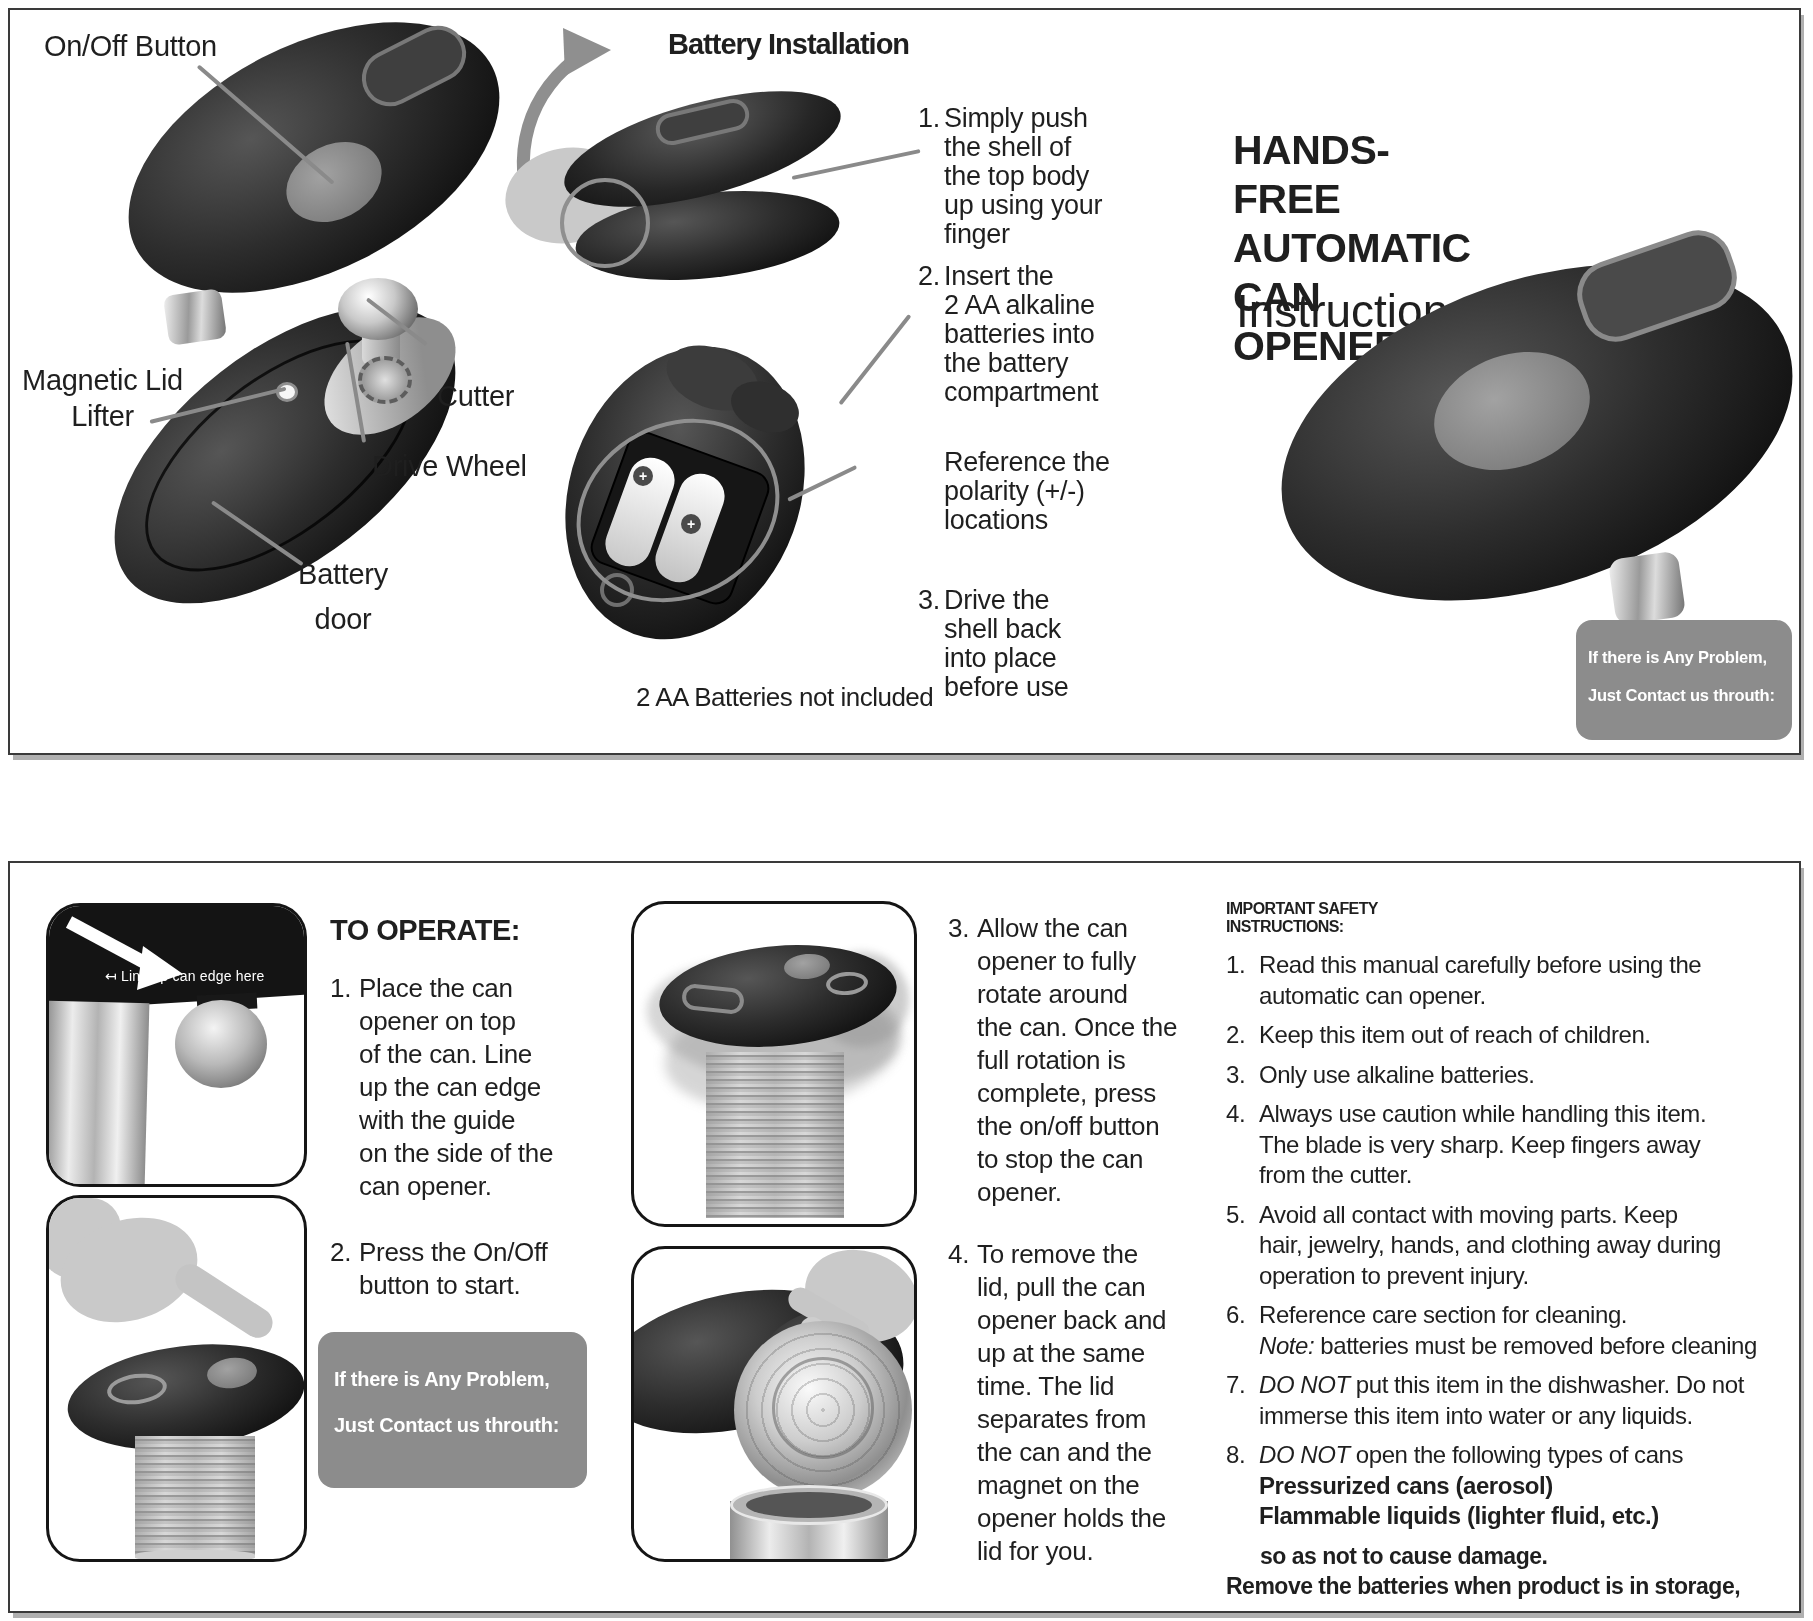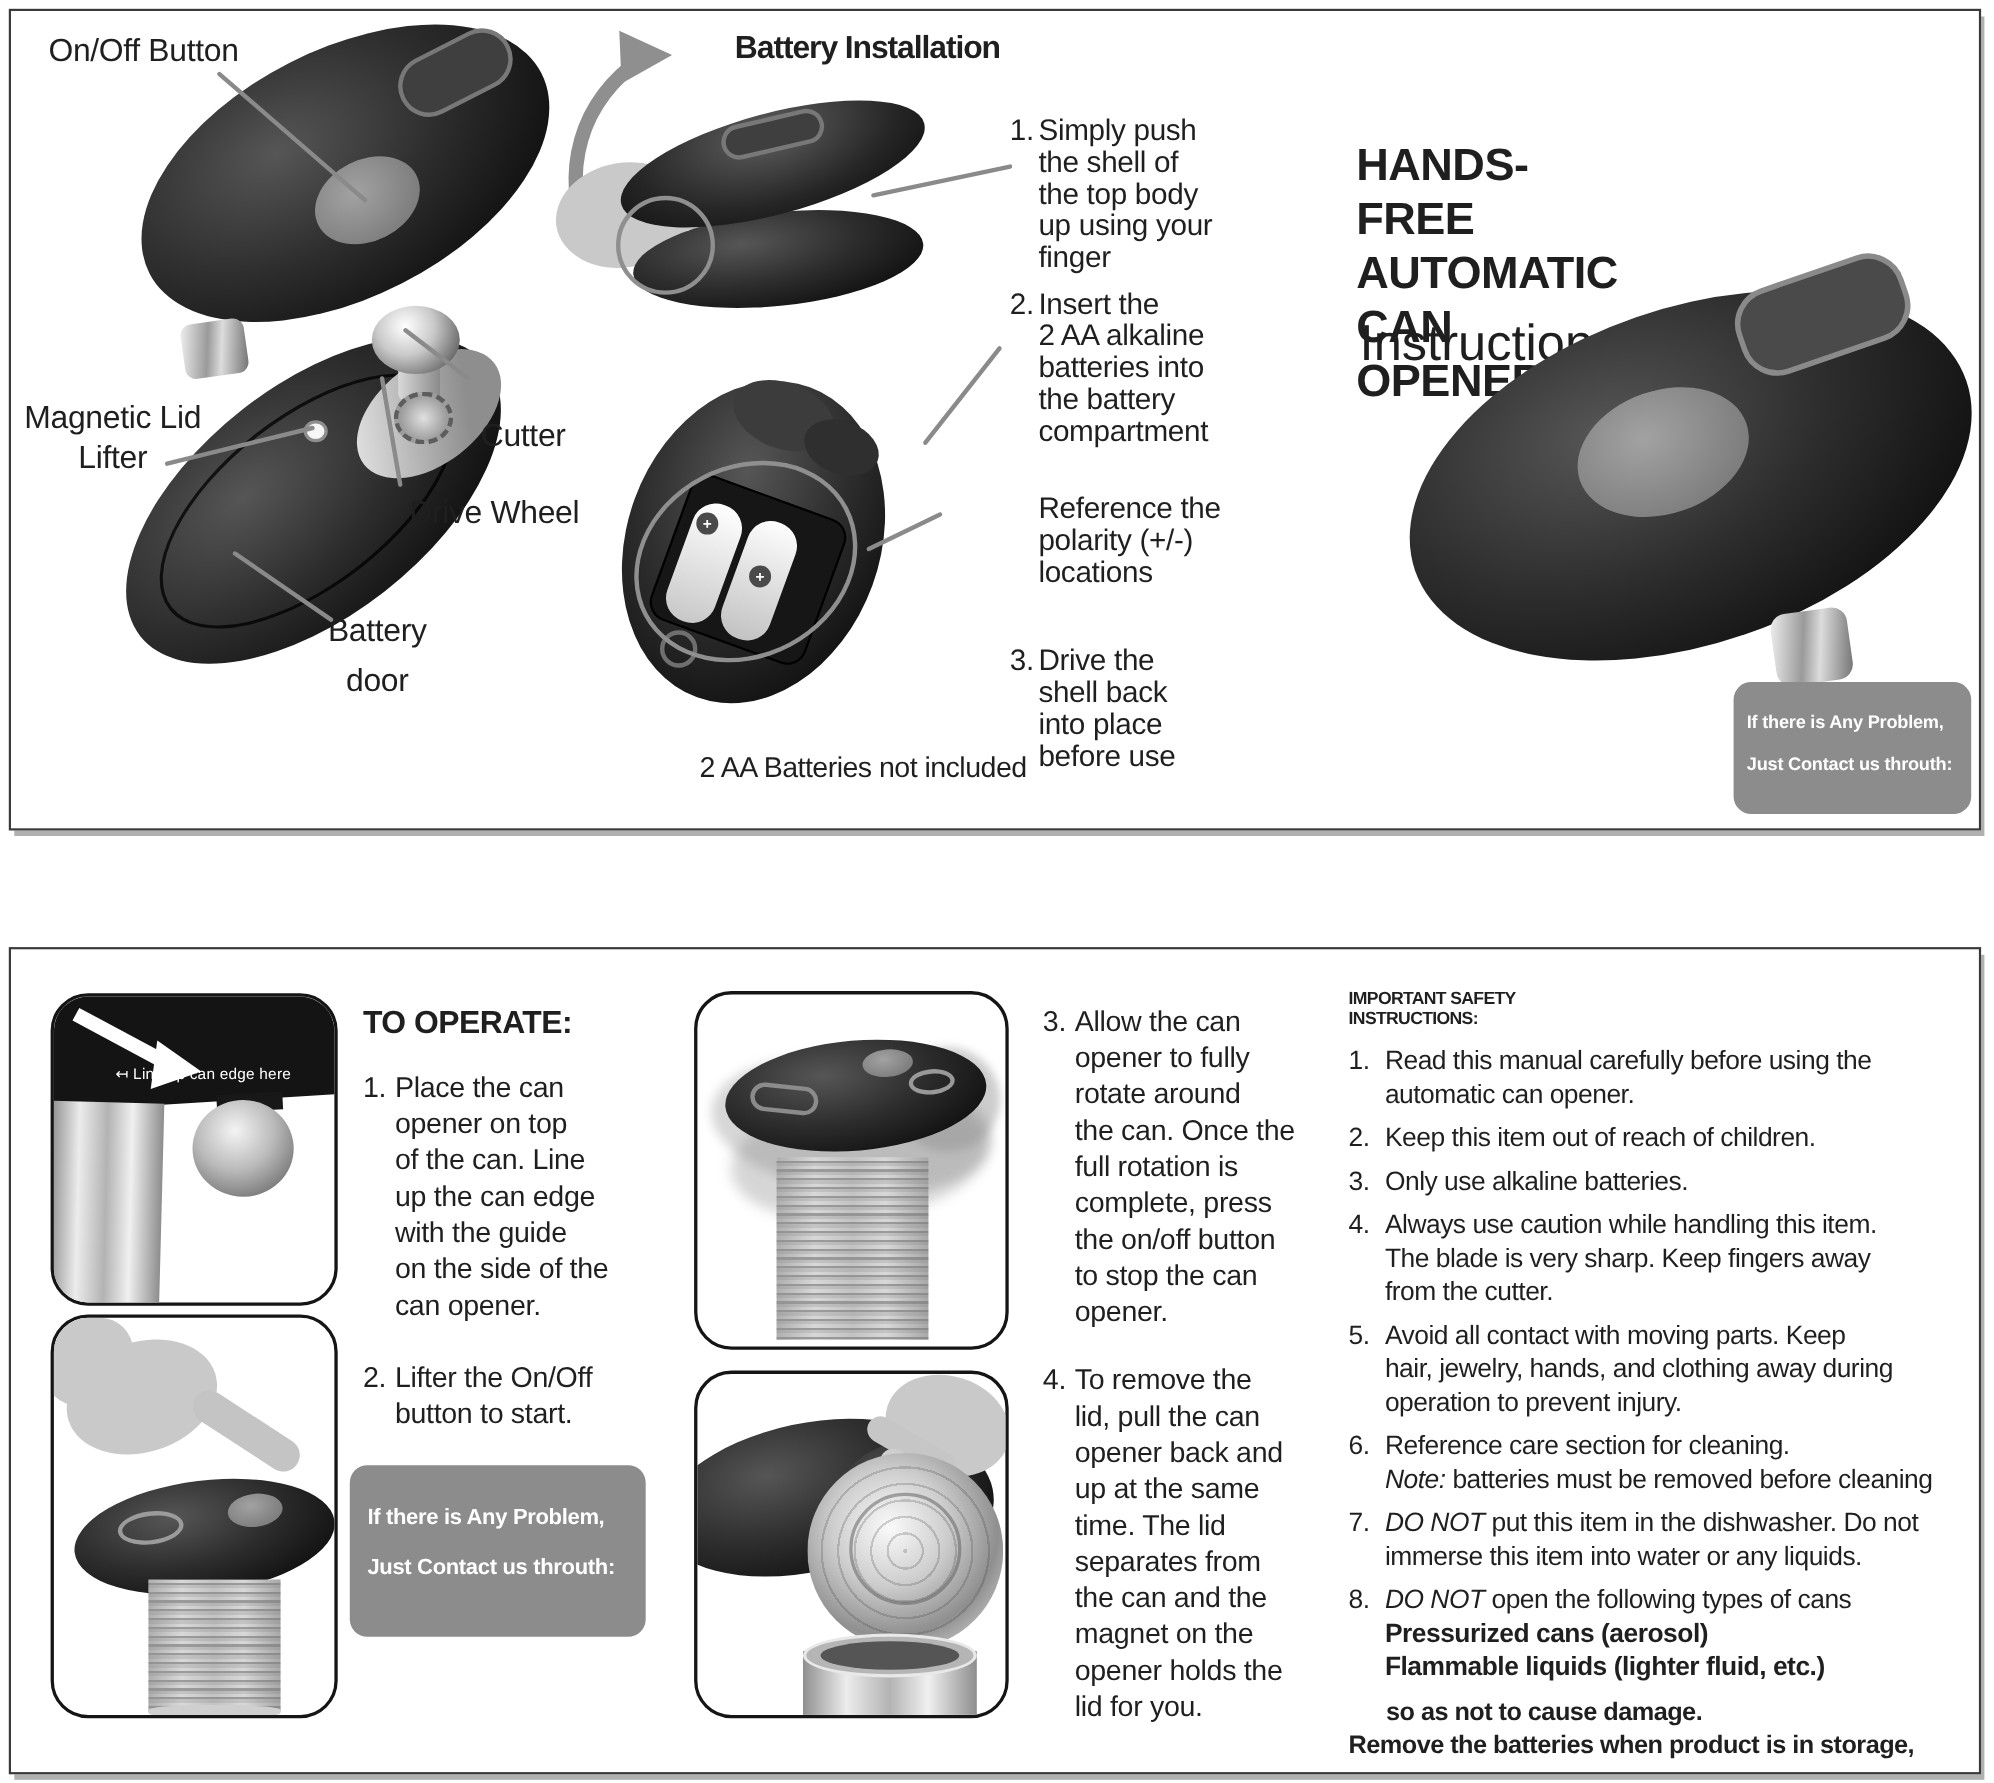--- a/index.html
+++ b/index.html
@@ -190,21 +190,21 @@
     <span class="t">Place the can
 opener on top
 of the can. Line
 up the can edge
 with the guide
 on the side of the
 can opener.</span>
   </div>
   <div class="step ostep" style="left:330px;top:1236px">
     <span class="n">2.</span>
-    <span class="t">Lifter the On/Off
+    <span class="t">Press the On/Off
 button to start.</span>
   </div>
 
   <div class="graybox" style="left:318px;top:1332px;width:269px;height:156px;padding:24px 0 0 16px;font-size:20px;line-height:46px;letter-spacing:-0.3px">
     <div>If there is Any Problem,</div>
     <div>Just Contact us throuth:</div>
   </div>
 
   <div class="frame" style="left:631px;top:901px;width:286px;height:326px">
     <div class="abs ell" style="left:12px;top:58px;width:256px;height:122px;background:#999;opacity:.4;filter:blur(5px);transform:rotate(7deg)"></div>

